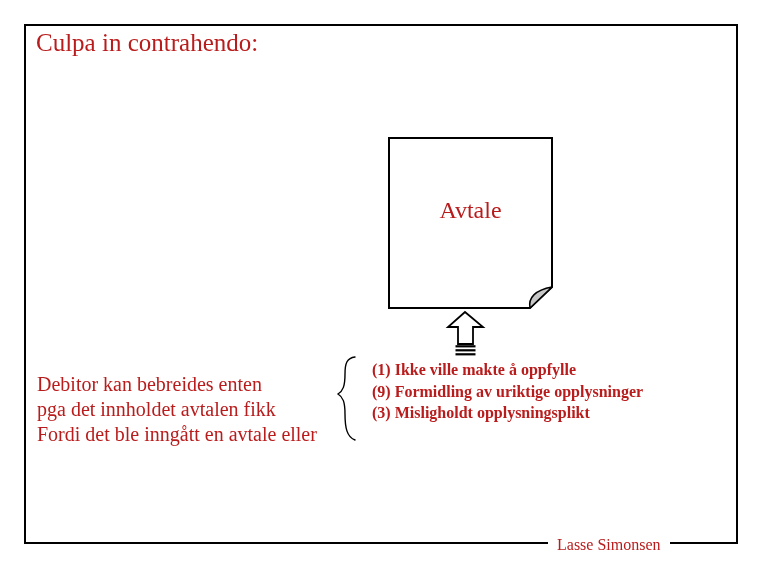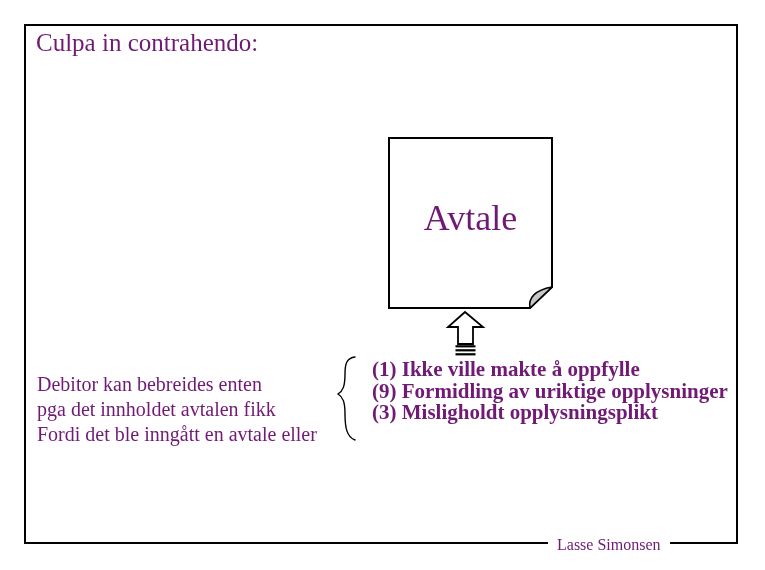--- a/index.html
+++ b/index.html
@@ -2,21 +2,21 @@
 <html><head>
 <meta charset="utf-8">
 <style>
   html, body { margin: 0; padding: 0; background: #ffffff; }
   .slide {
     position: relative;
     width: 765px;
     height: 570px;
     background: #ffffff;
     font-family: "Liberation Serif", serif;
-    color: #701a75;
+    color: #b91c1c;
     overflow: hidden;
   }
   .frame {
     position: absolute;
     left: 24px; top: 24px;
     width: 714px; height: 520px;
     border: 2px solid #000000;
     box-sizing: border-box;
     z-index: 1;
   }
@@ -33,36 +33,36 @@
     left: 0; top: 0;
     width: 765px; height: 570px;
     z-index: 2;
     pointer-events: none;
   }
   .avtale-label {
     position: absolute;
     left: 389px; top: 197px;
     width: 163px;
     text-align: center;
-    font-size: 36px;
+    font-size: 24px;
     z-index: 3;
   }
   .left-text {
     position: absolute;
     left: 37px; top: 356px;
     font-size: 20px;
     line-height: 25px;
     white-space: nowrap;
     z-index: 3;
     margin-top: 16px;
   }
   .reasons {
     position: absolute;
     left: 372px; top: 359px;
-    font-size: 21px;
+    font-size: 16px;
     font-weight: bold;
     line-height: 21.5px;
     white-space: nowrap;
     z-index: 3;
   }
   .footer-label {
     position: absolute;
     left: 548px; top: 535px;
     background: #ffffff;
     padding: 0 9px;

